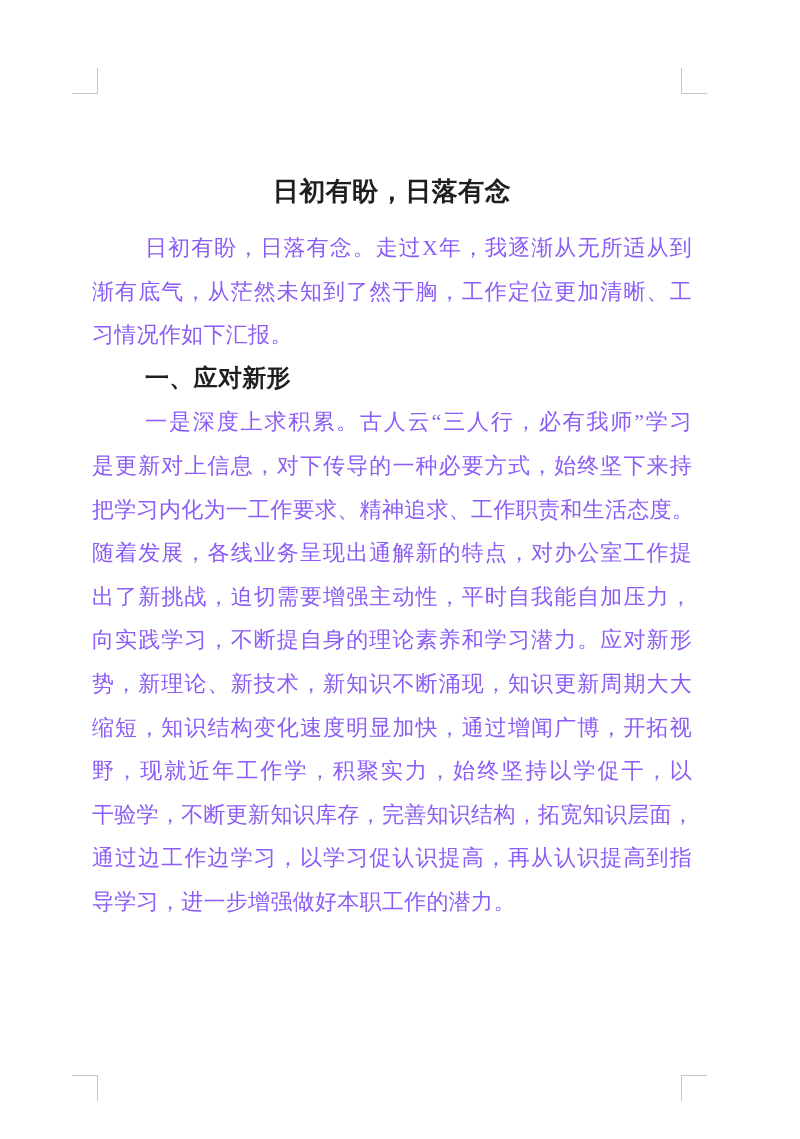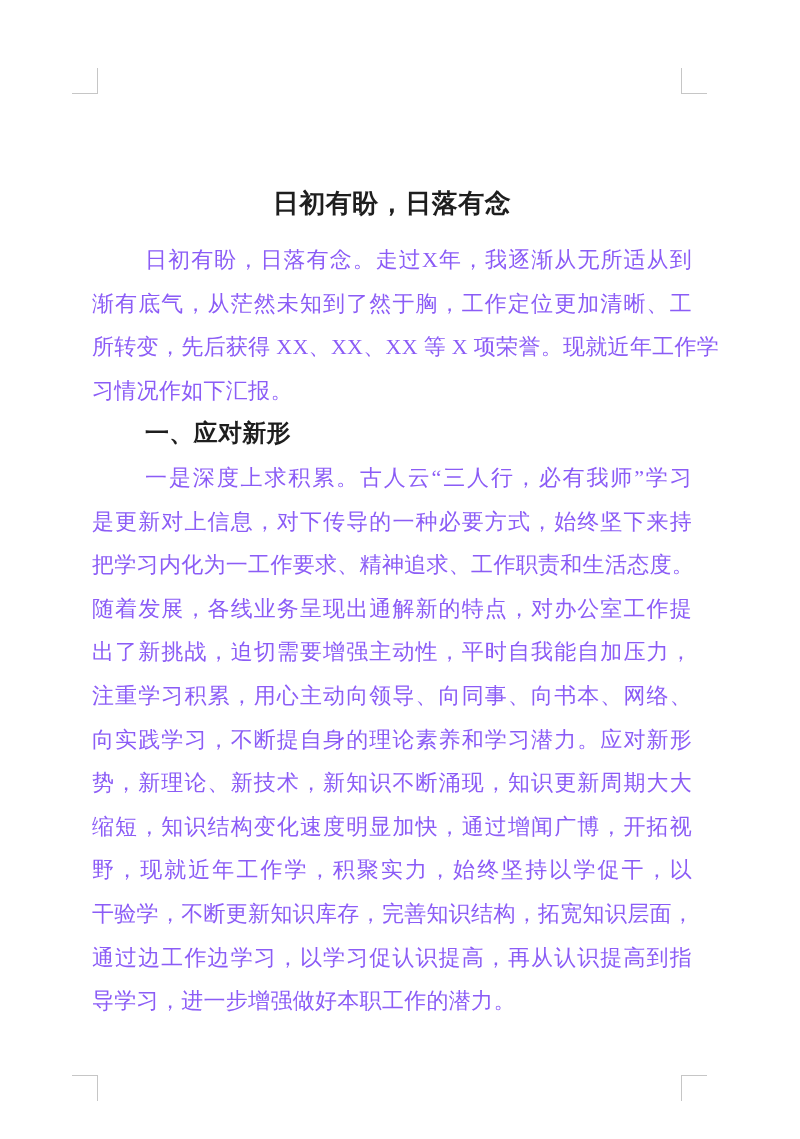--- a/index.html
+++ b/index.html
@@ -22,21 +22,21 @@
     height: 25px;
   }
   .crop.tl { left: 72px;  top: 68px;   border-right: 1px solid #c6c6c6; border-bottom: 1px solid #c6c6c6; }
   .crop.tr { left: 681px; top: 68px;   border-left: 1px solid #c6c6c6;  border-bottom: 1px solid #c6c6c6; }
   .crop.bl { left: 72px;  top: 1075px; border-right: 1px solid #c6c6c6; border-top: 1px solid #c6c6c6; }
   .crop.br { left: 681px; top: 1075px; border-left: 1px solid #c6c6c6;  border-top: 1px solid #c6c6c6; }
 
   .content {
     position: absolute;
     left: 92px;
-    top: 180px;
+    top: 168px;
     width: 600px;
   }
   .title {
     height: 58px;
     line-height: 48px;
     text-align: center;
     font-size: 26px;
     font-weight: bold;
     color: #1e1e1e;
     letter-spacing: 0.5px;
@@ -68,29 +68,27 @@
   <div class="crop tl"></div>
   <div class="crop tr"></div>
   <div class="crop bl"></div>
   <div class="crop br"></div>
 
   <div class="content">
     <div class="title">日初有盼，日落有念</div>
     <div>
         <div class="line indent j">日初有盼，日落有念。走过X年，我逐渐从无所适从到</div>
         <div class="line j">渐有底气，从茫然未知到了然于胸，工作定位更加清晰、工</div>
-        <div class="line j">所转变，先后获得 XX、XX、XX 等 X 项荣誉。现就近年工作学</div>
         <div class="line">习情况作如下汇报。</div>
         <div class="line heading indent">一、应对新形</div>
         <div class="line indent j">一是深度上求积累。古人云“三人行，必有我师”学习</div>
         <div class="line j">是更新对上信息，对下传导的一种必要方式，始终坚下来持</div>
         <div class="line j">把学习内化为一工作要求、精神追求、工作职责和生活态度。</div>
         <div class="line j">随着发展，各线业务呈现出通解新的特点，对办公室工作提</div>
         <div class="line j">出了新挑战，迫切需要增强主动性，平时自我能自加压力，</div>
-        <div class="line j">注重学习积累，用心主动向领导、向同事、向书本、网络、</div>
         <div class="line j">向实践学习，不断提自身的理论素养和学习潜力。应对新形</div>
         <div class="line j">势，新理论、新技术，新知识不断涌现，知识更新周期大大</div>
         <div class="line j">缩短，知识结构变化速度明显加快，通过增闻广博，开拓视</div>
         <div class="line j">野，现就近年工作学，积聚实力，始终坚持以学促干，以</div>
         <div class="line j">干验学，不断更新知识库存，完善知识结构，拓宽知识层面，</div>
         <div class="line j">通过边工作边学习，以学习促认识提高，再从认识提高到指</div>
         <div class="line">导学习，进一步增强做好本职工作的潜力。</div>
       </div>
   </div>
 </div>

